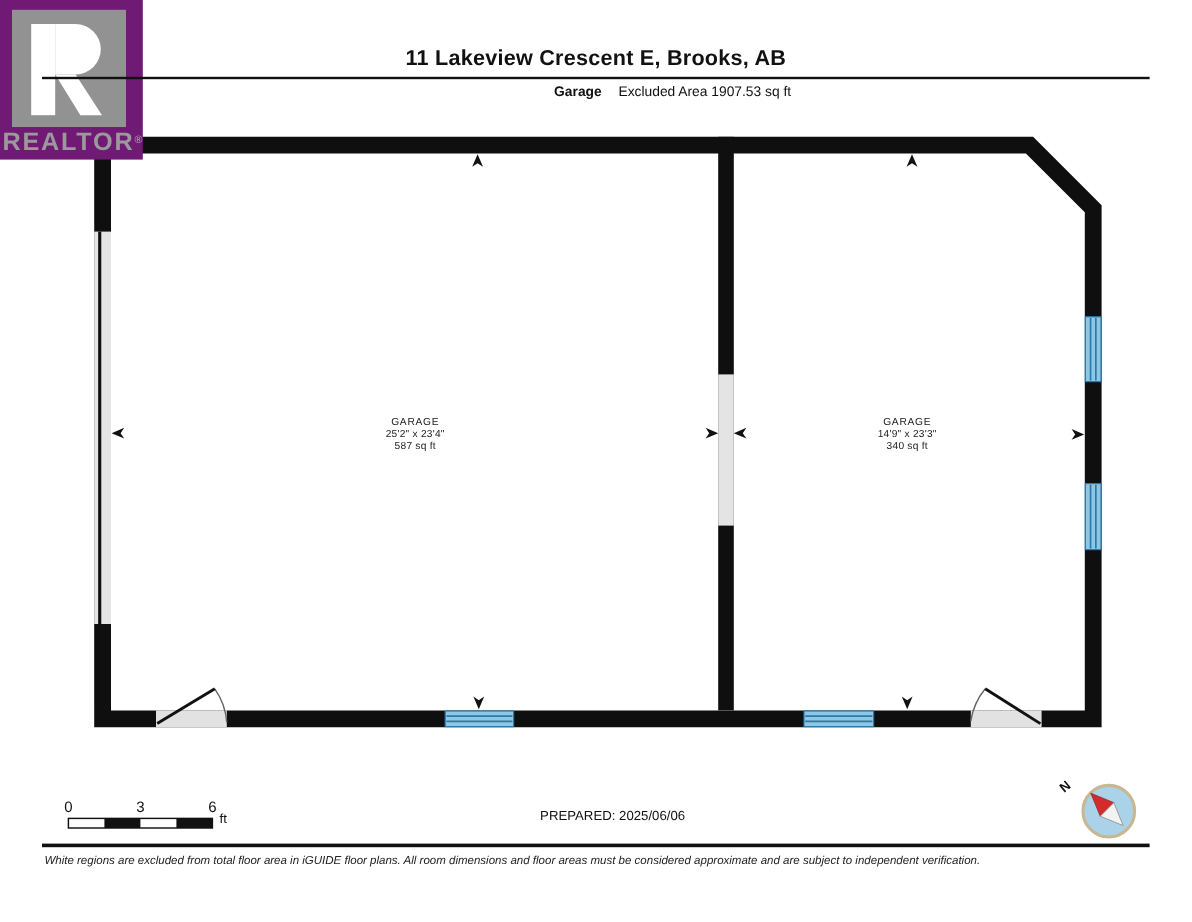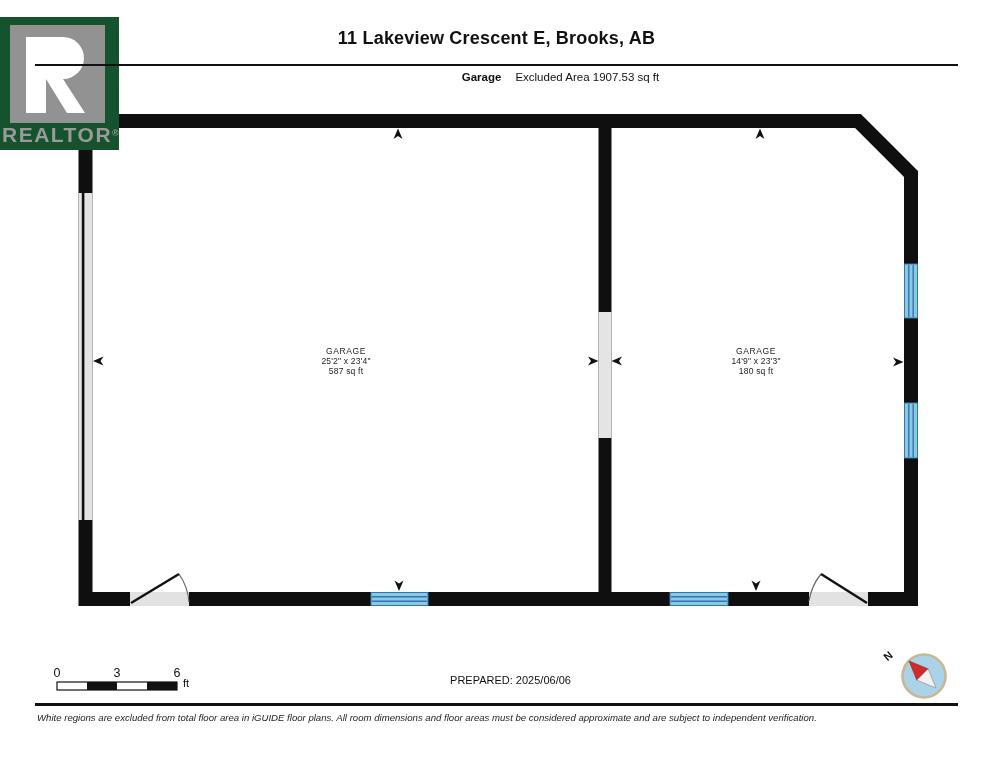--- a/index.html
+++ b/index.html
@@ -12,26 +12,26 @@
     --logo-text:#9a9a9a;
     --compass-fill:#aad2e8;
     --compass-ring:#c7b793;
     --needle-red:#d32b2b;
   }
   html,body{margin:0;padding:0;background:#fff;}
   #page{position:relative;width:993px;height:768px;background:#fff;
         font-family:"Liberation Sans",sans-serif;color:#111;overflow:hidden;}
   .abs{position:absolute;}
   
-  .title{left:0;right:0;top:28px;text-align:center;font-size:18px;font-weight:bold;letter-spacing:.2px;}
+  .title{left:0;right:0;top:38px;text-align:center;font-size:18px;font-weight:bold;letter-spacing:.2px;}
   .header-rule{left:35px;top:64px;width:923px;height:2px;background:#111;}
   .subtitle{left:0;right:0;top:71px;text-align:center;font-size:11.5px;transform:translateX(64px);}
   .subtitle .floor{font-weight:bold;margin-right:14px;}
   
-  .logo-wrap{left:0;top:17px;width:119px;height:133px;background:#14532d;}
+  .logo-wrap{left:0;top:0;width:119px;height:133px;background:#701a75;}
   .logo-box{position:absolute;left:10px;top:8px;width:95px;height:98px;}
   .logo-caption{position:absolute;left:2px;top:104px;width:117px;font-size:21px;font-weight:bold;
                 color:var(--logo-text);letter-spacing:1.5px;line-height:24px;}
   .logo-caption sup{font-size:9px;vertical-align:6px;letter-spacing:0;}
   
   svg{display:block;}
   .wall{fill:none;stroke:var(--wall);stroke-width:14;}
   .wall-fill{fill:var(--wall);}
   .excl{fill:var(--excluded);}
   .door{fill:var(--door-fill);}
@@ -134,21 +134,21 @@
   </div>
 
   <div class="abs room-label" style="left:276px;top:346px;">
     <div class="rname">GARAGE</div>
     <div>25'2" x 23'4"</div>
     <div>587 sq ft</div>
   </div>
   <div class="abs room-label" style="left:686px;top:346px;">
     <div class="rname">GARAGE</div>
     <div>14'9" x 23'3"</div>
-    <div>180 sq ft</div>
+    <div>340 sq ft</div>
   </div>
 
   <div class="abs scale-num" style="left:45px;">0</div>
   <div class="abs scale-num" style="left:105px;">3</div>
   <div class="abs scale-num" style="left:165px;">6</div>
   <div class="abs scale-unit">ft</div>
 
   <div class="abs prepared">PREPARED: 2025/06/06</div>
   <div class="abs compass-n">N</div>
   <div class="abs footer-rule"></div>

